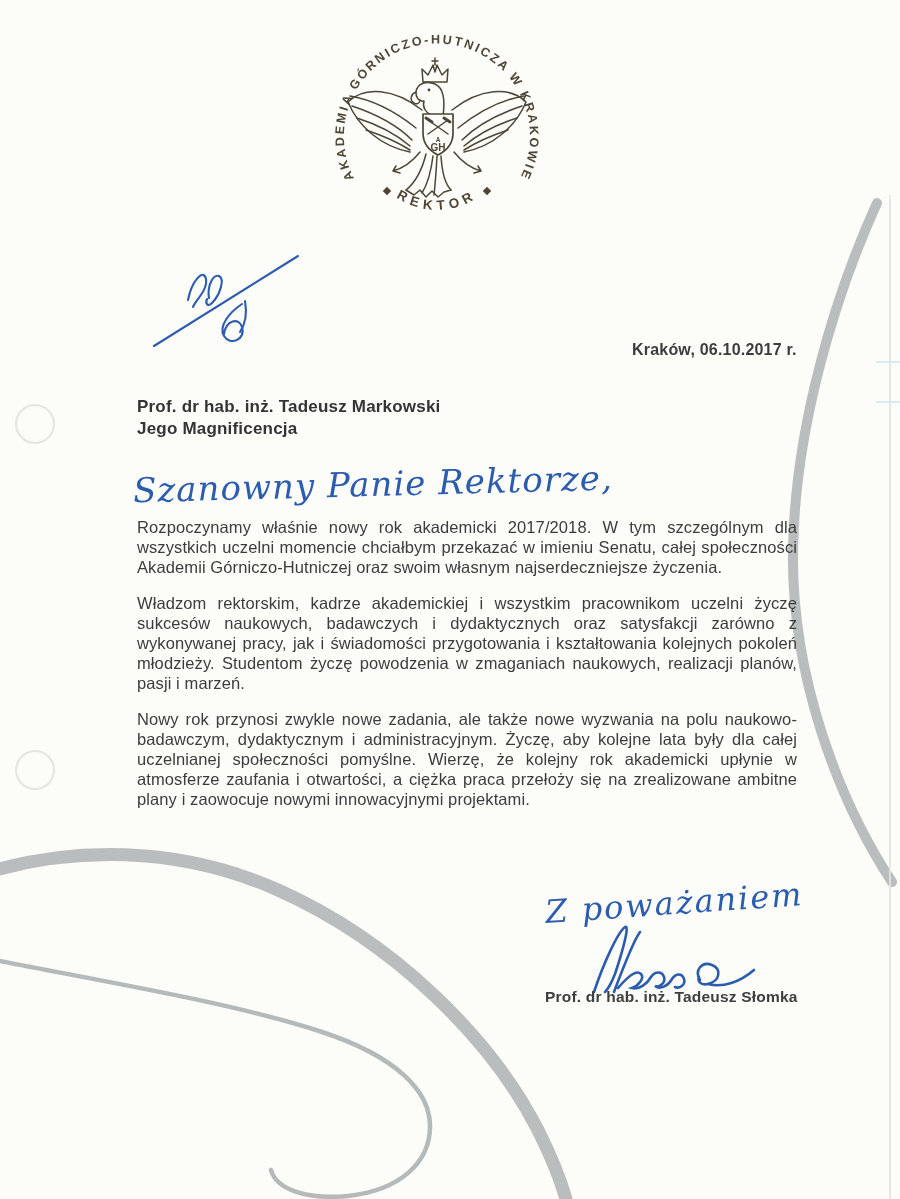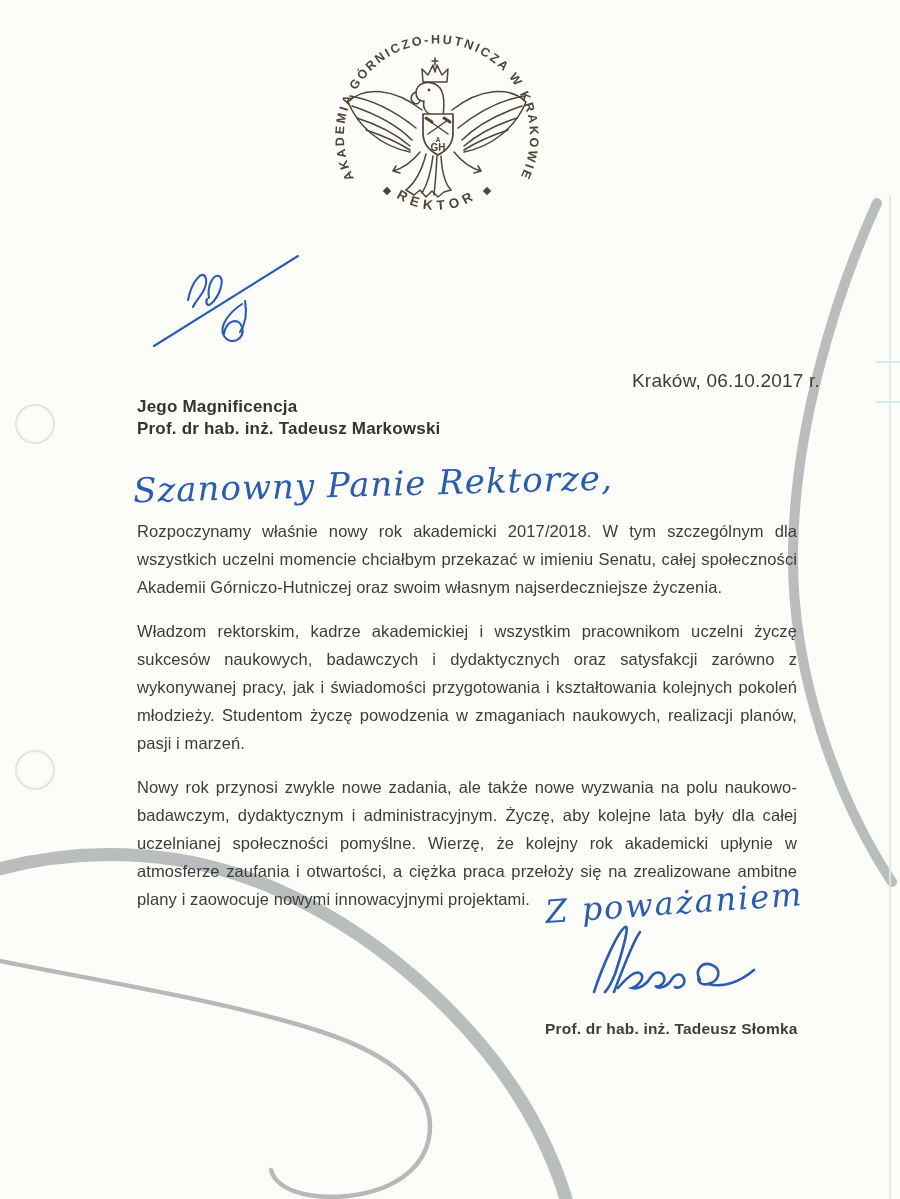--- a/index.html
+++ b/index.html
@@ -14,25 +14,25 @@
   .bg-curves{left:0;top:0;pointer-events:none;}
   .scan-line{left:889px;top:195px;width:2px;height:1004px;background:#e3e5e4;opacity:.85;}
   .cyan-tick{width:24px;height:2px;background:#cfe6ef;opacity:.8;}
   .hole{width:36px;height:36px;border:2px solid #deded6;border-radius:50%;opacity:.75;
         box-shadow:inset 0 0 4px rgba(0,0,0,.05);}
 
   
   .seal{left:322px;top:22px;}
 
   
-  .date-line{left:632px;top:370px;font-size:19px;font-weight:400;letter-spacing:.2px;color:#3c3c3c;}
+  .date-line{left:632px;top:341px;font-size:16px;font-weight:700;letter-spacing:.2px;color:#3c3c3c;}
   .addressee{left:137px;top:396px;font-size:17px;line-height:22px;font-weight:bold;color:#343434;letter-spacing:.2px;}
-  .body-text{left:137px;top:517px;width:660px;font-size:16.5px;line-height:28px;color:#3c3c3c;text-align:justify;letter-spacing:.1px;}
+  .body-text{left:137px;top:517px;width:660px;font-size:16.5px;line-height:20px;color:#3c3c3c;text-align:justify;letter-spacing:.1px;}
   .body-text p{margin:0 0 16px 0;}
-  .signer-name{left:545px;top:988px;font-size:15.5px;font-weight:bold;color:#3e3e3e;letter-spacing:.2px;margin-top:32px;}
+  .signer-name{left:545px;top:988px;font-size:15.5px;font-weight:bold;color:#3e3e3e;letter-spacing:.2px;}
 
   
   .hand{color:#2b5cae;font-family:"DejaVu Serif",serif;font-style:italic;}
   .salutation{left:133px;top:464px;font-size:34px;transform:rotate(-1.5deg);letter-spacing:1px;white-space:nowrap;}
   .valediction{left:545px;top:884px;font-size:32px;transform:rotate(-4deg);letter-spacing:2px;white-space:nowrap;}
   .paraph{left:150px;top:246px;}
   .signature{left:578px;top:922px;}
 </style>
 </head>
 <body>
@@ -110,22 +110,22 @@
       <path d="M 38 54 C 42 34 54 22 56 33 C 58 44 45 55 43 61"></path>
       <path d="M 59 52 C 57 40 63 28 69 30 C 75 33 70 49 62 57 C 58 61 55 58 57 53"></path>
       <path d="M 92 58 C 80 66 68 80 74 90 C 80 100 96 94 92 81 C 89 71 76 74 74 88"></path>
       <path d="M 95 55 C 97 66 96 77 90 86"></path>
     </g>
   </svg>
 
   <div class="abs date-line">Kraków, 06.10.2017 r.</div>
 
   <div class="abs addressee">
+    <div>Prof. dr hab. inż. Tadeusz Markowski</div>
     <div>Jego Magnificencja</div>
-    <div>Prof. dr hab. inż. Tadeusz Markowski</div>
   </div>
 
   <div class="abs hand salutation">Szanowny Panie Rektorze,</div>
 
   <div class="abs body-text">
     <p>Rozpoczynamy właśnie nowy rok akademicki 2017/2018. W tym szczególnym dla wszystkich uczelni momencie chciałbym przekazać w imieniu Senatu, całej społeczności Akademii Górniczo-Hutniczej oraz swoim własnym najserdeczniejsze życzenia.</p>
     <p>Władzom rektorskim, kadrze akademickiej i wszystkim pracownikom uczelni życzę sukcesów naukowych, badawczych i dydaktycznych oraz satysfakcji zarówno z wykonywanej pracy, jak i świadomości przygotowania i kształtowania kolejnych pokoleń młodzieży. Studentom życzę powodzenia w zmaganiach naukowych, realizacji planów, pasji i marzeń.</p>
     <p>Nowy rok przynosi zwykle nowe zadania, ale także nowe wyzwania na polu naukowo-badawczym, dydaktycznym i administracyjnym. Życzę, aby kolejne lata były dla całej uczelnianej społeczności pomyślne. Wierzę, że kolejny rok akademicki upłynie w atmosferze zaufania i otwartości, a ciężka praca przełoży się na zrealizowane ambitne plany i zaowocuje nowymi innowacyjnymi projektami.</p>
   </div>
 

